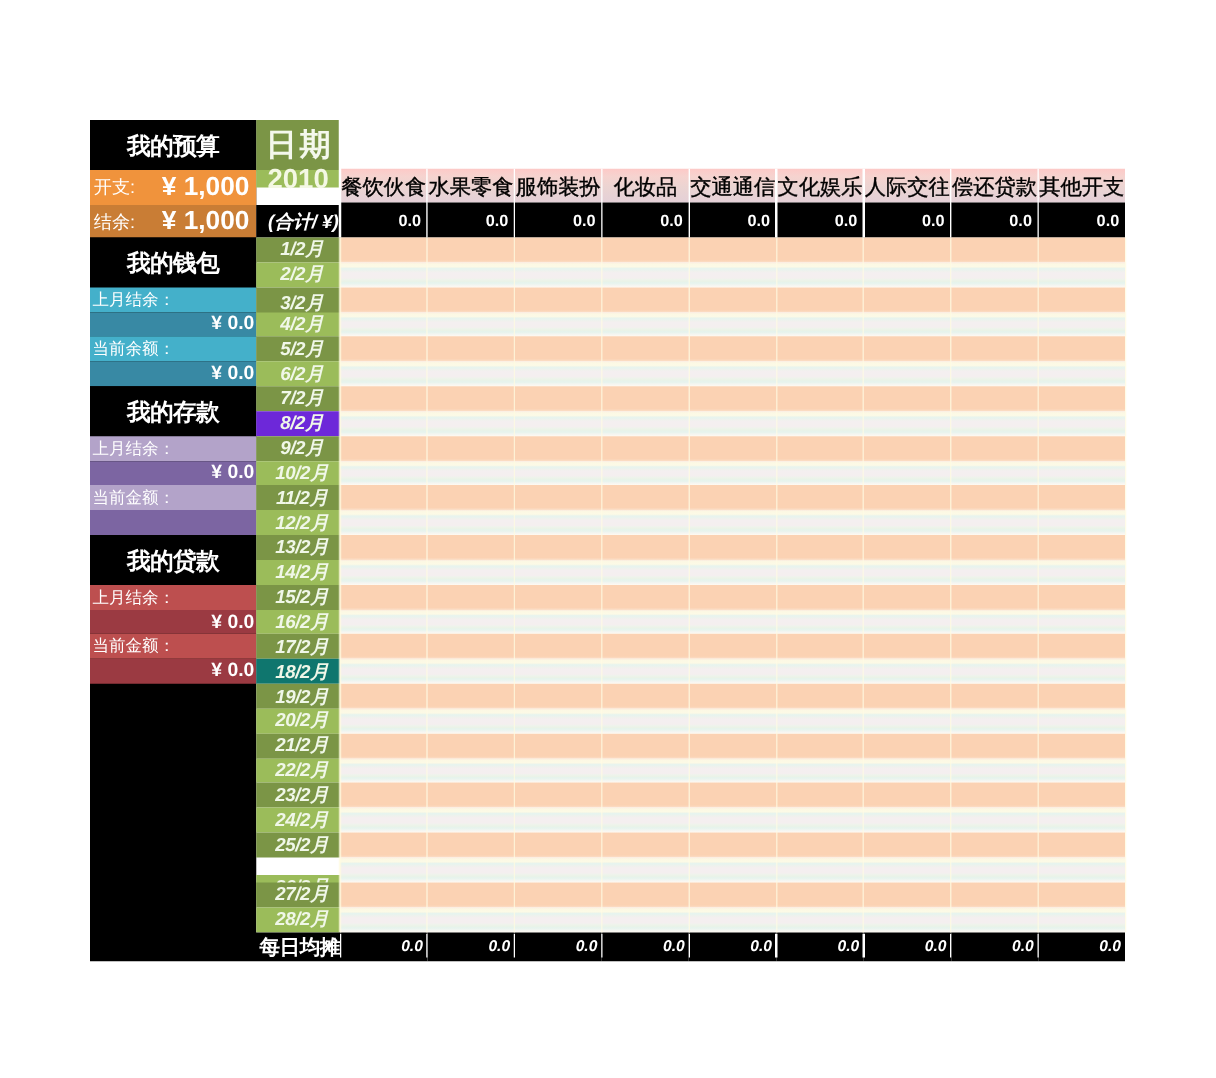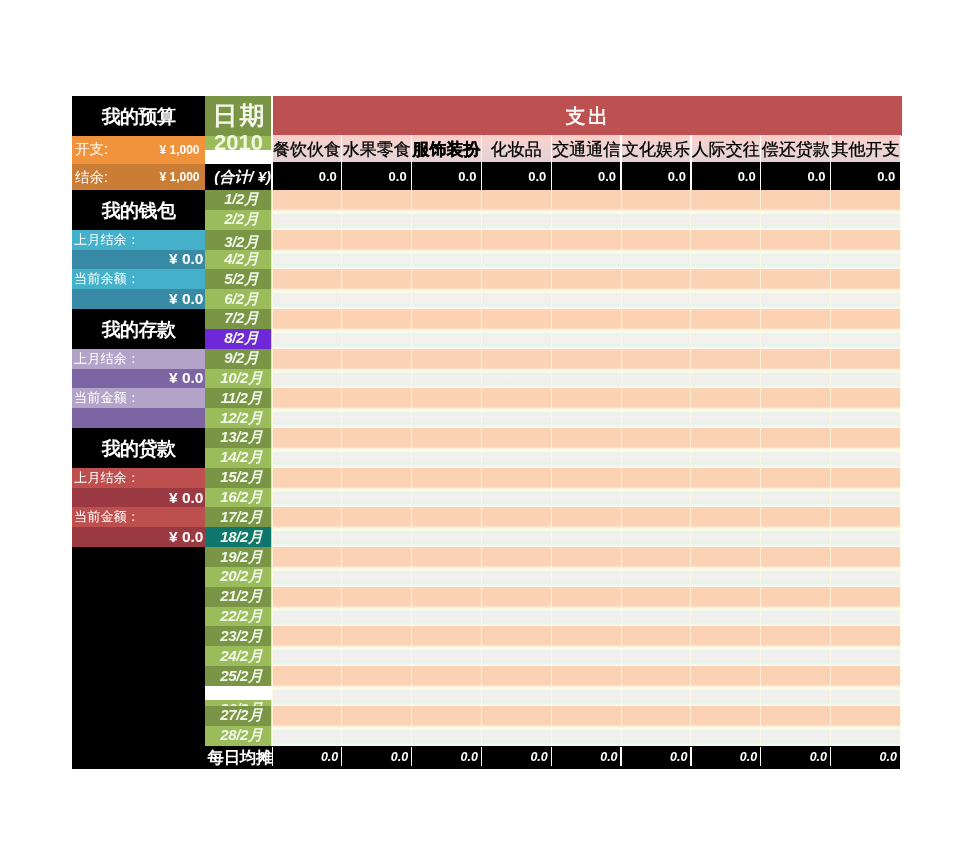--- a/index.html
+++ b/index.html
@@ -10,21 +10,21 @@
   
   #leftpanel{position:absolute;left:0;top:0;width:133px;height:672px;background:#000;}
   .sec-title{position:absolute;left:0;width:133px;background:#000;color:#fff;
              font-weight:bold;font-size:19px;text-align:center;
              display:flex;align-items:center;justify-content:center;letter-spacing:-0.6px;padding-top:1px;}
   .kv{position:absolute;left:0;width:133px;box-sizing:border-box;
       display:flex;align-items:center;color:#fff;}
   .kv-label{font-size:13.2px;padding-left:2px;justify-content:flex-start;}
   .kv-label.big{font-size:14.5px;padding-left:3px;}
   .kv-value{font-size:15.5px;font-weight:bold;padding-right:1.5px;justify-content:flex-end;}
-  .kv-value.pad-wide{font-size:12px;padding-right:5.5px;text-align:right;}
+  .kv-value.pad-wide{font-size:21px;padding-right:5.5px;text-align:right;}
 
   
   #datecol{position:absolute;left:133px;top:0;width:67px;height:672px;}
   .dc{position:absolute;left:0;width:67px;box-sizing:border-box;
       display:flex;align-items:center;justify-content:center;}
   .dc-head{background:#7B9546;color:#F4F8EC;font-weight:bold;font-size:25px;letter-spacing:2px;padding-left:2px;}
   .dc-year{background:#9BBC5A;color:#F4F8E4;font-weight:bold;font-size:22px;letter-spacing:0px;}
   .dc-total{background:#000;color:#fff;font-style:italic;font-weight:bold;font-size:15px;justify-content:flex-end;padding-right:1px;}
   .dc-day{color:#F0F7E8;font-style:italic;font-weight:bold;font-size:15px;padding-left:6px;letter-spacing:-0.35px;}
 
@@ -104,24 +104,23 @@
 <div class="dc dc-day" style="top:490.80px;height:19.84px;background:#7B9546;">21/2月</div>
 <div class="dc dc-day" style="top:510.64px;height:19.84px;background:#9BBC5A;">22/2月</div>
 <div class="dc dc-day" style="top:530.48px;height:19.84px;background:#7B9546;">23/2月</div>
 <div class="dc dc-day" style="top:550.32px;height:19.84px;background:#9BBC5A;">24/2月</div>
 <div class="dc dc-day" style="top:570.16px;height:19.84px;background:#7B9546;">25/2月</div>
 <div class="dc dc-day" style="top:604px;height:19.84px;background:#9BBC5A;">26/2月</div>
 <div class="dc dc-day" style="top:609.84px;height:19.84px;background:#7B9546;">27/2月</div>
 <div class="dc dc-day" style="top:629.68px;height:19.84px;background:#9BBC5A;">28/2月</div>
 </div>
 <div id="righttable">
-<div id="exp-title">支出</div>
 <div class="cat" style="left:0.00px;width:69.82px;">餐饮伙食</div>
 <div class="cat" style="left:69.82px;width:69.82px;">水果零食</div>
-<div class="cat" style="left:139.64px;width:69.82px;font-weight:bold;">服饰装扮</div>
+<div class="cat" style="left:139.64px;width:69.82px;">服饰装扮</div>
 <div class="cat" style="left:209.46px;width:69.82px;">化妆品</div>
 <div class="cat" style="left:279.28px;width:69.82px;">交通通信</div>
 <div class="cat" style="left:349.10px;width:69.82px;">文化娱乐</div>
 <div class="cat" style="left:418.92px;width:69.82px;">人际交往</div>
 <div class="cat" style="left:488.74px;width:69.82px;">偿还贷款</div>
 <div class="cat" style="left:558.56px;width:69.82px;">其他开支</div>
 <div class="tot" style="left:0.00px;width:69.82px;">0.0</div>
 <div class="tot" style="left:69.82px;width:69.82px;">0.0</div>
 <div class="tot" style="left:139.64px;width:69.82px;">0.0</div>
 <div class="tot" style="left:209.46px;width:69.82px;">0.0</div>

